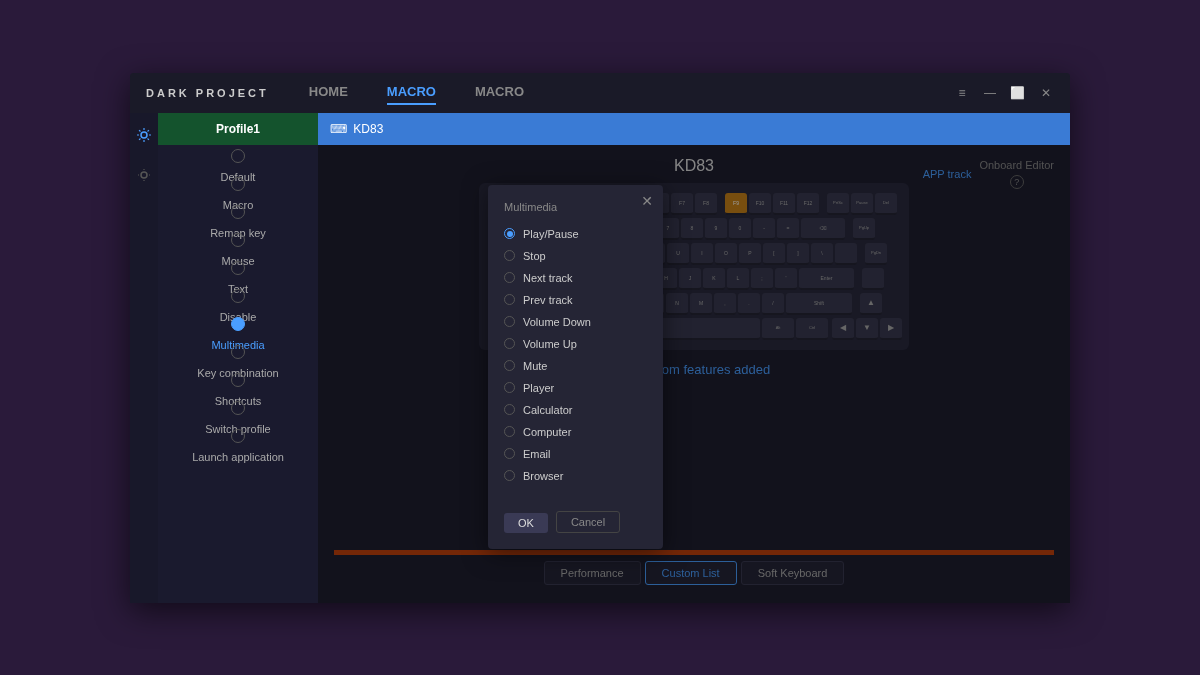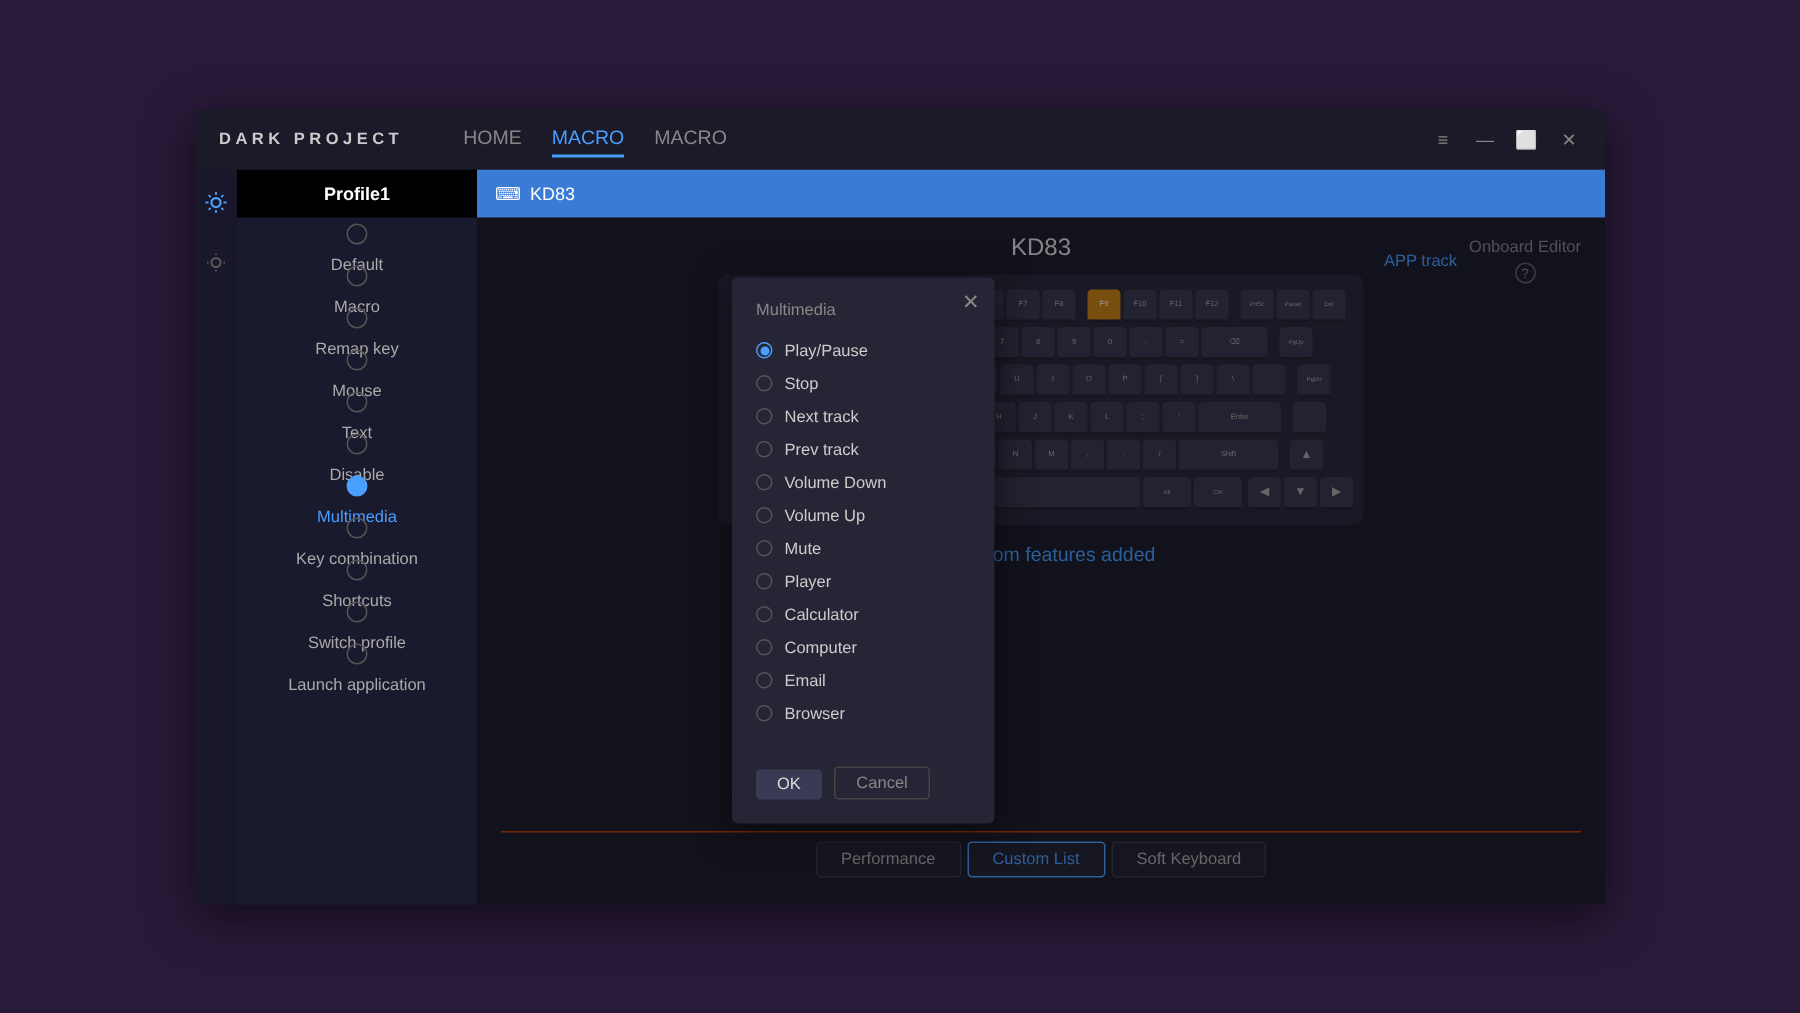--- a/index.html
+++ b/index.html
@@ -37,22 +37,23 @@
     }
     .app-logo {
       font-size: 11px;
       font-weight: 700;
       letter-spacing: 3px;
       color: #ccc;
       margin-right: 40px;
     }
     .nav-tabs {
       display: flex;
-      gap: 20px;
+      gap: 39px;
       flex: 1;
+      font-weight: bold;
     }
     .nav-tab {
       font-size: 13px;
       color: #888;
       cursor: pointer;
       padding: 4px 0;
       border-bottom: 2px solid transparent;
     }
     .nav-tab.active {
       color: #4a9eff;
@@ -103,21 +104,21 @@
     .side-icon.active svg { fill: #4a9eff; }
 
     
     .sidebar {
       width: 160px;
       background: #1a1a2e;
       display: flex;
       flex-direction: column;
     }
     .profile-header {
-      background: #000000;
+      background: #14532d;
       height: 32px;
       display: flex;
       align-items: center;
       justify-content: center;
       font-size: 12px;
       color: #fff;
       font-weight: 600;
     }
     .sidebar-menu {
       flex: 1;
@@ -248,21 +249,21 @@
     .key.wide-5 { min-width: 66px; }
     .key.space-bar { min-width: 155px; }
     .key.highlight { background: #c8821a; color: #fff; }
 
     
     .bottom-tabs {
       display: flex;
       justify-content: center;
       gap: 4px;
       padding: 6px 0;
-      border-top: 1px solid #c2410c;
+      border-top: 5px solid #c2410c;
       margin-top: auto;
     }
     .bottom-tab {
       padding: 5px 16px;
       font-size: 11px;
       color: #aaa;
       background: #252538;
       border-radius: 3px;
       cursor: pointer;
       border: 1px solid #3a3a50;

